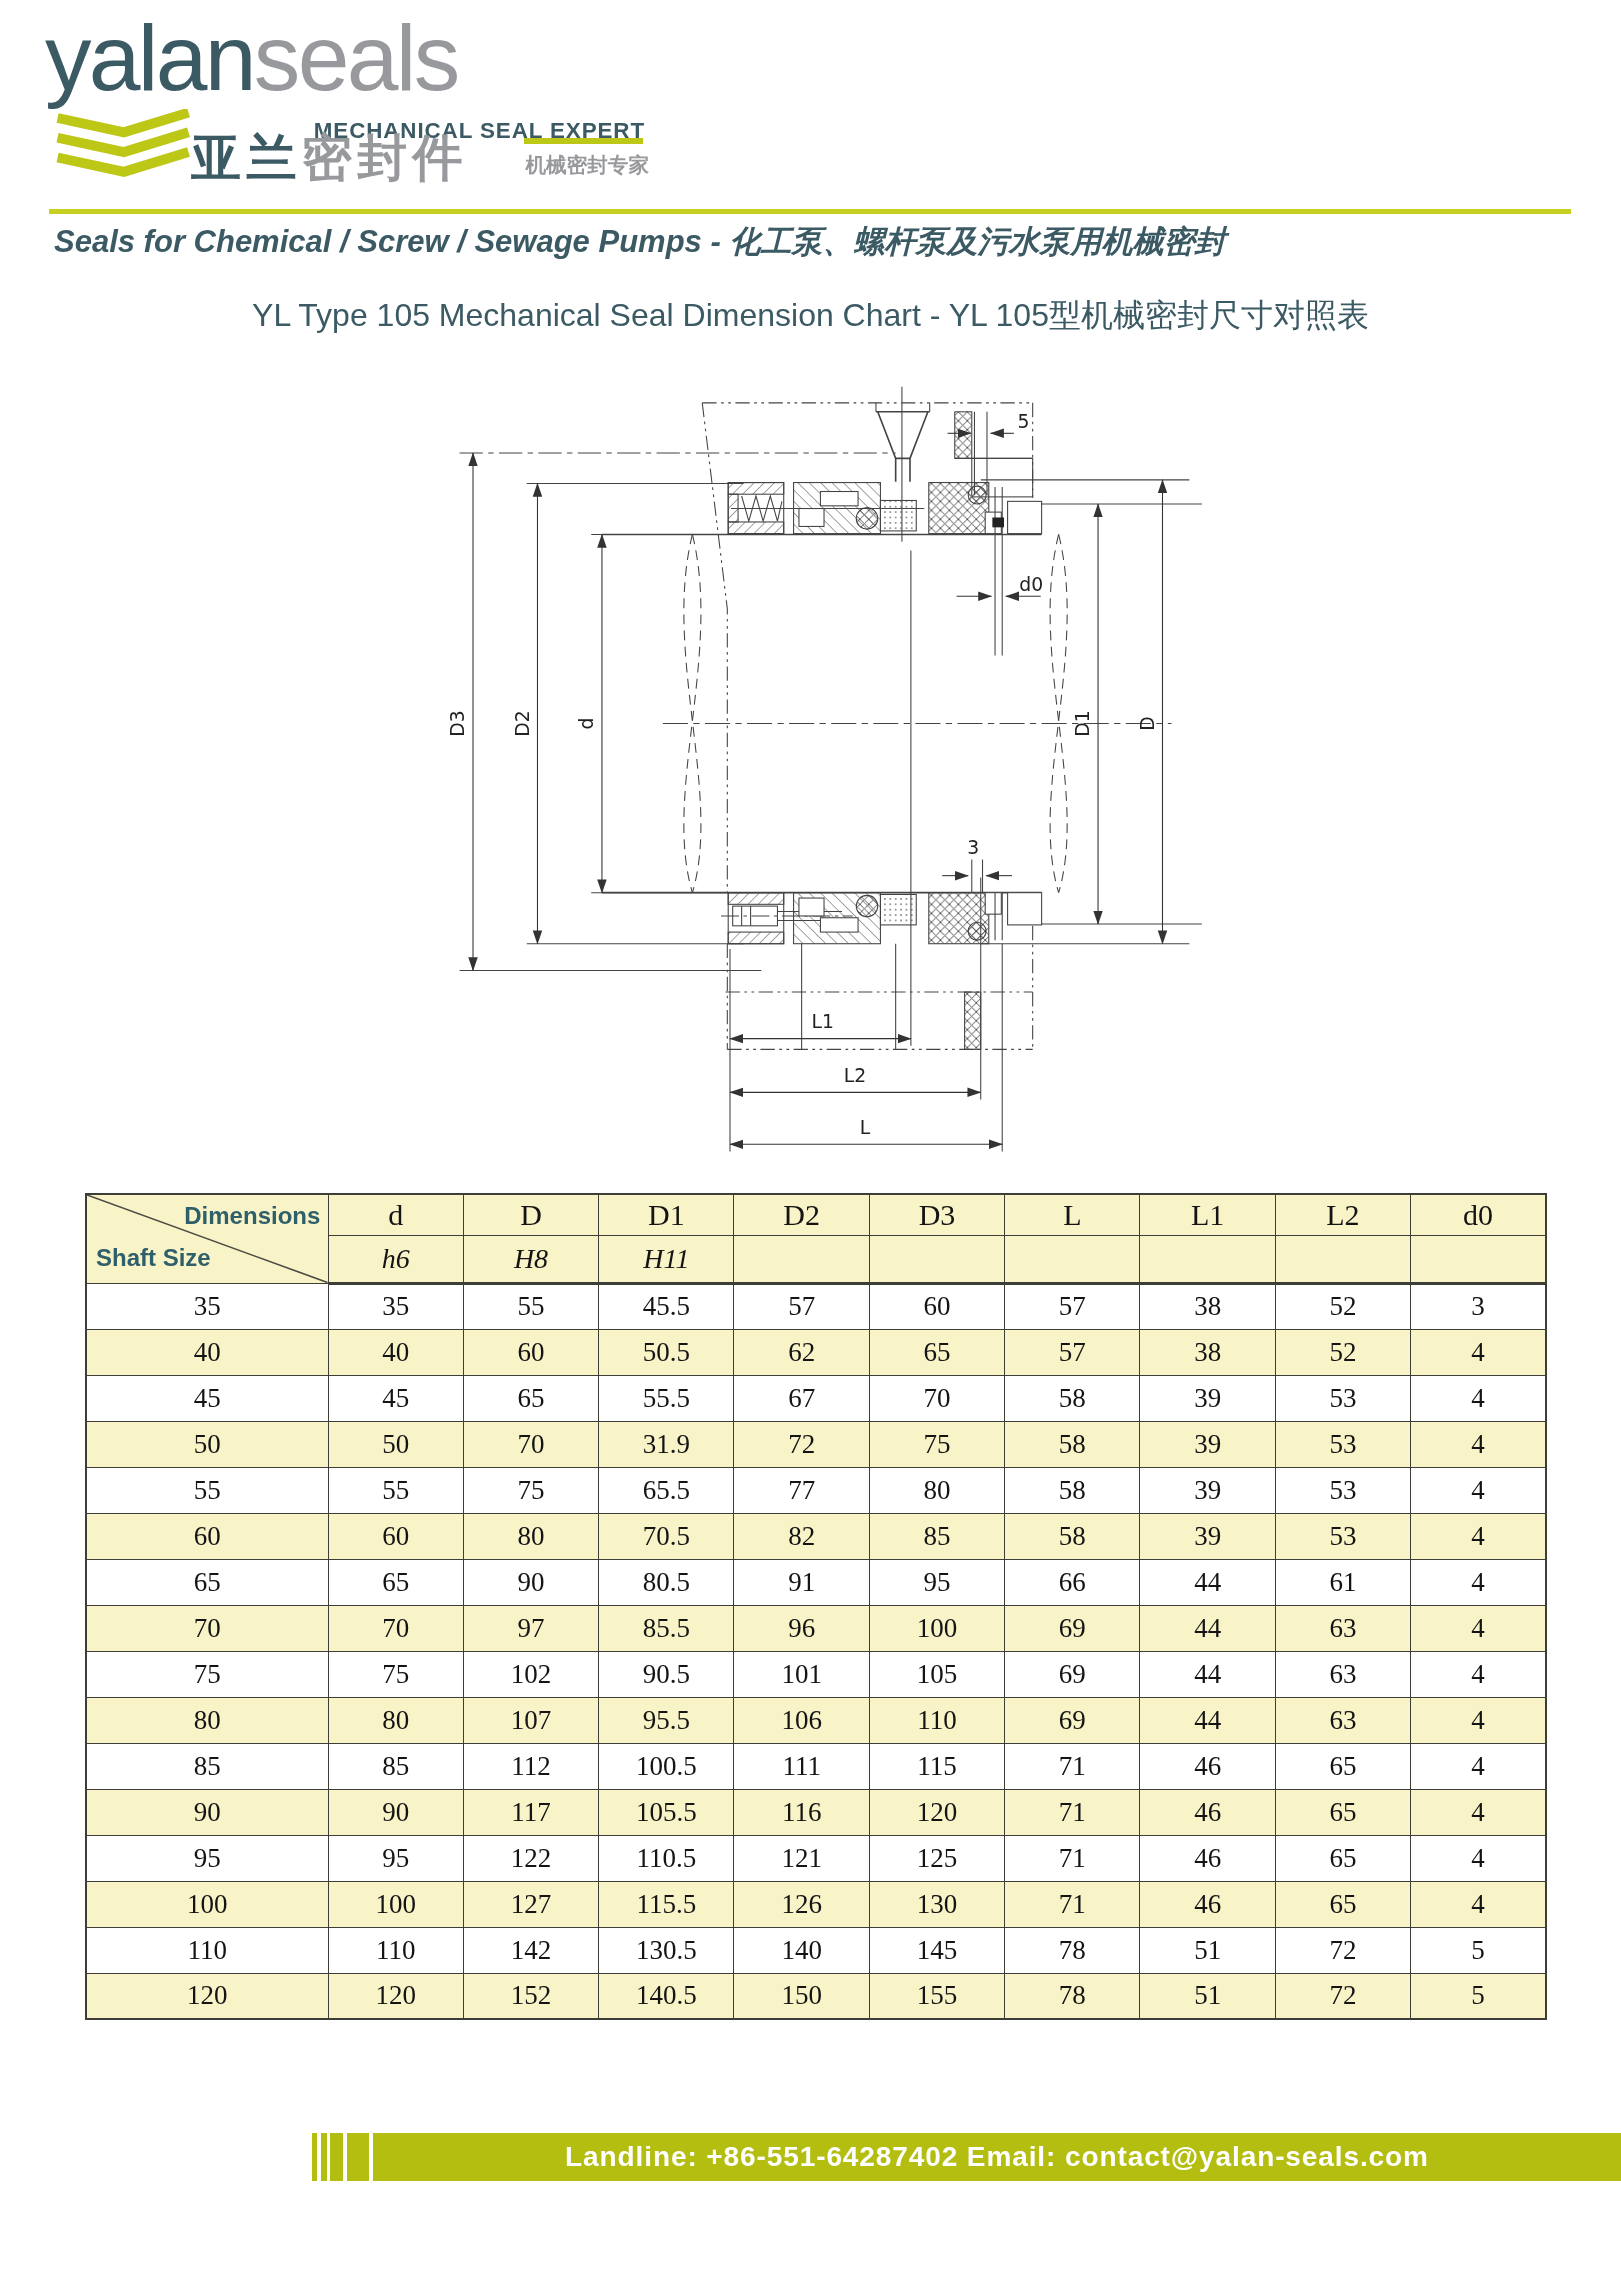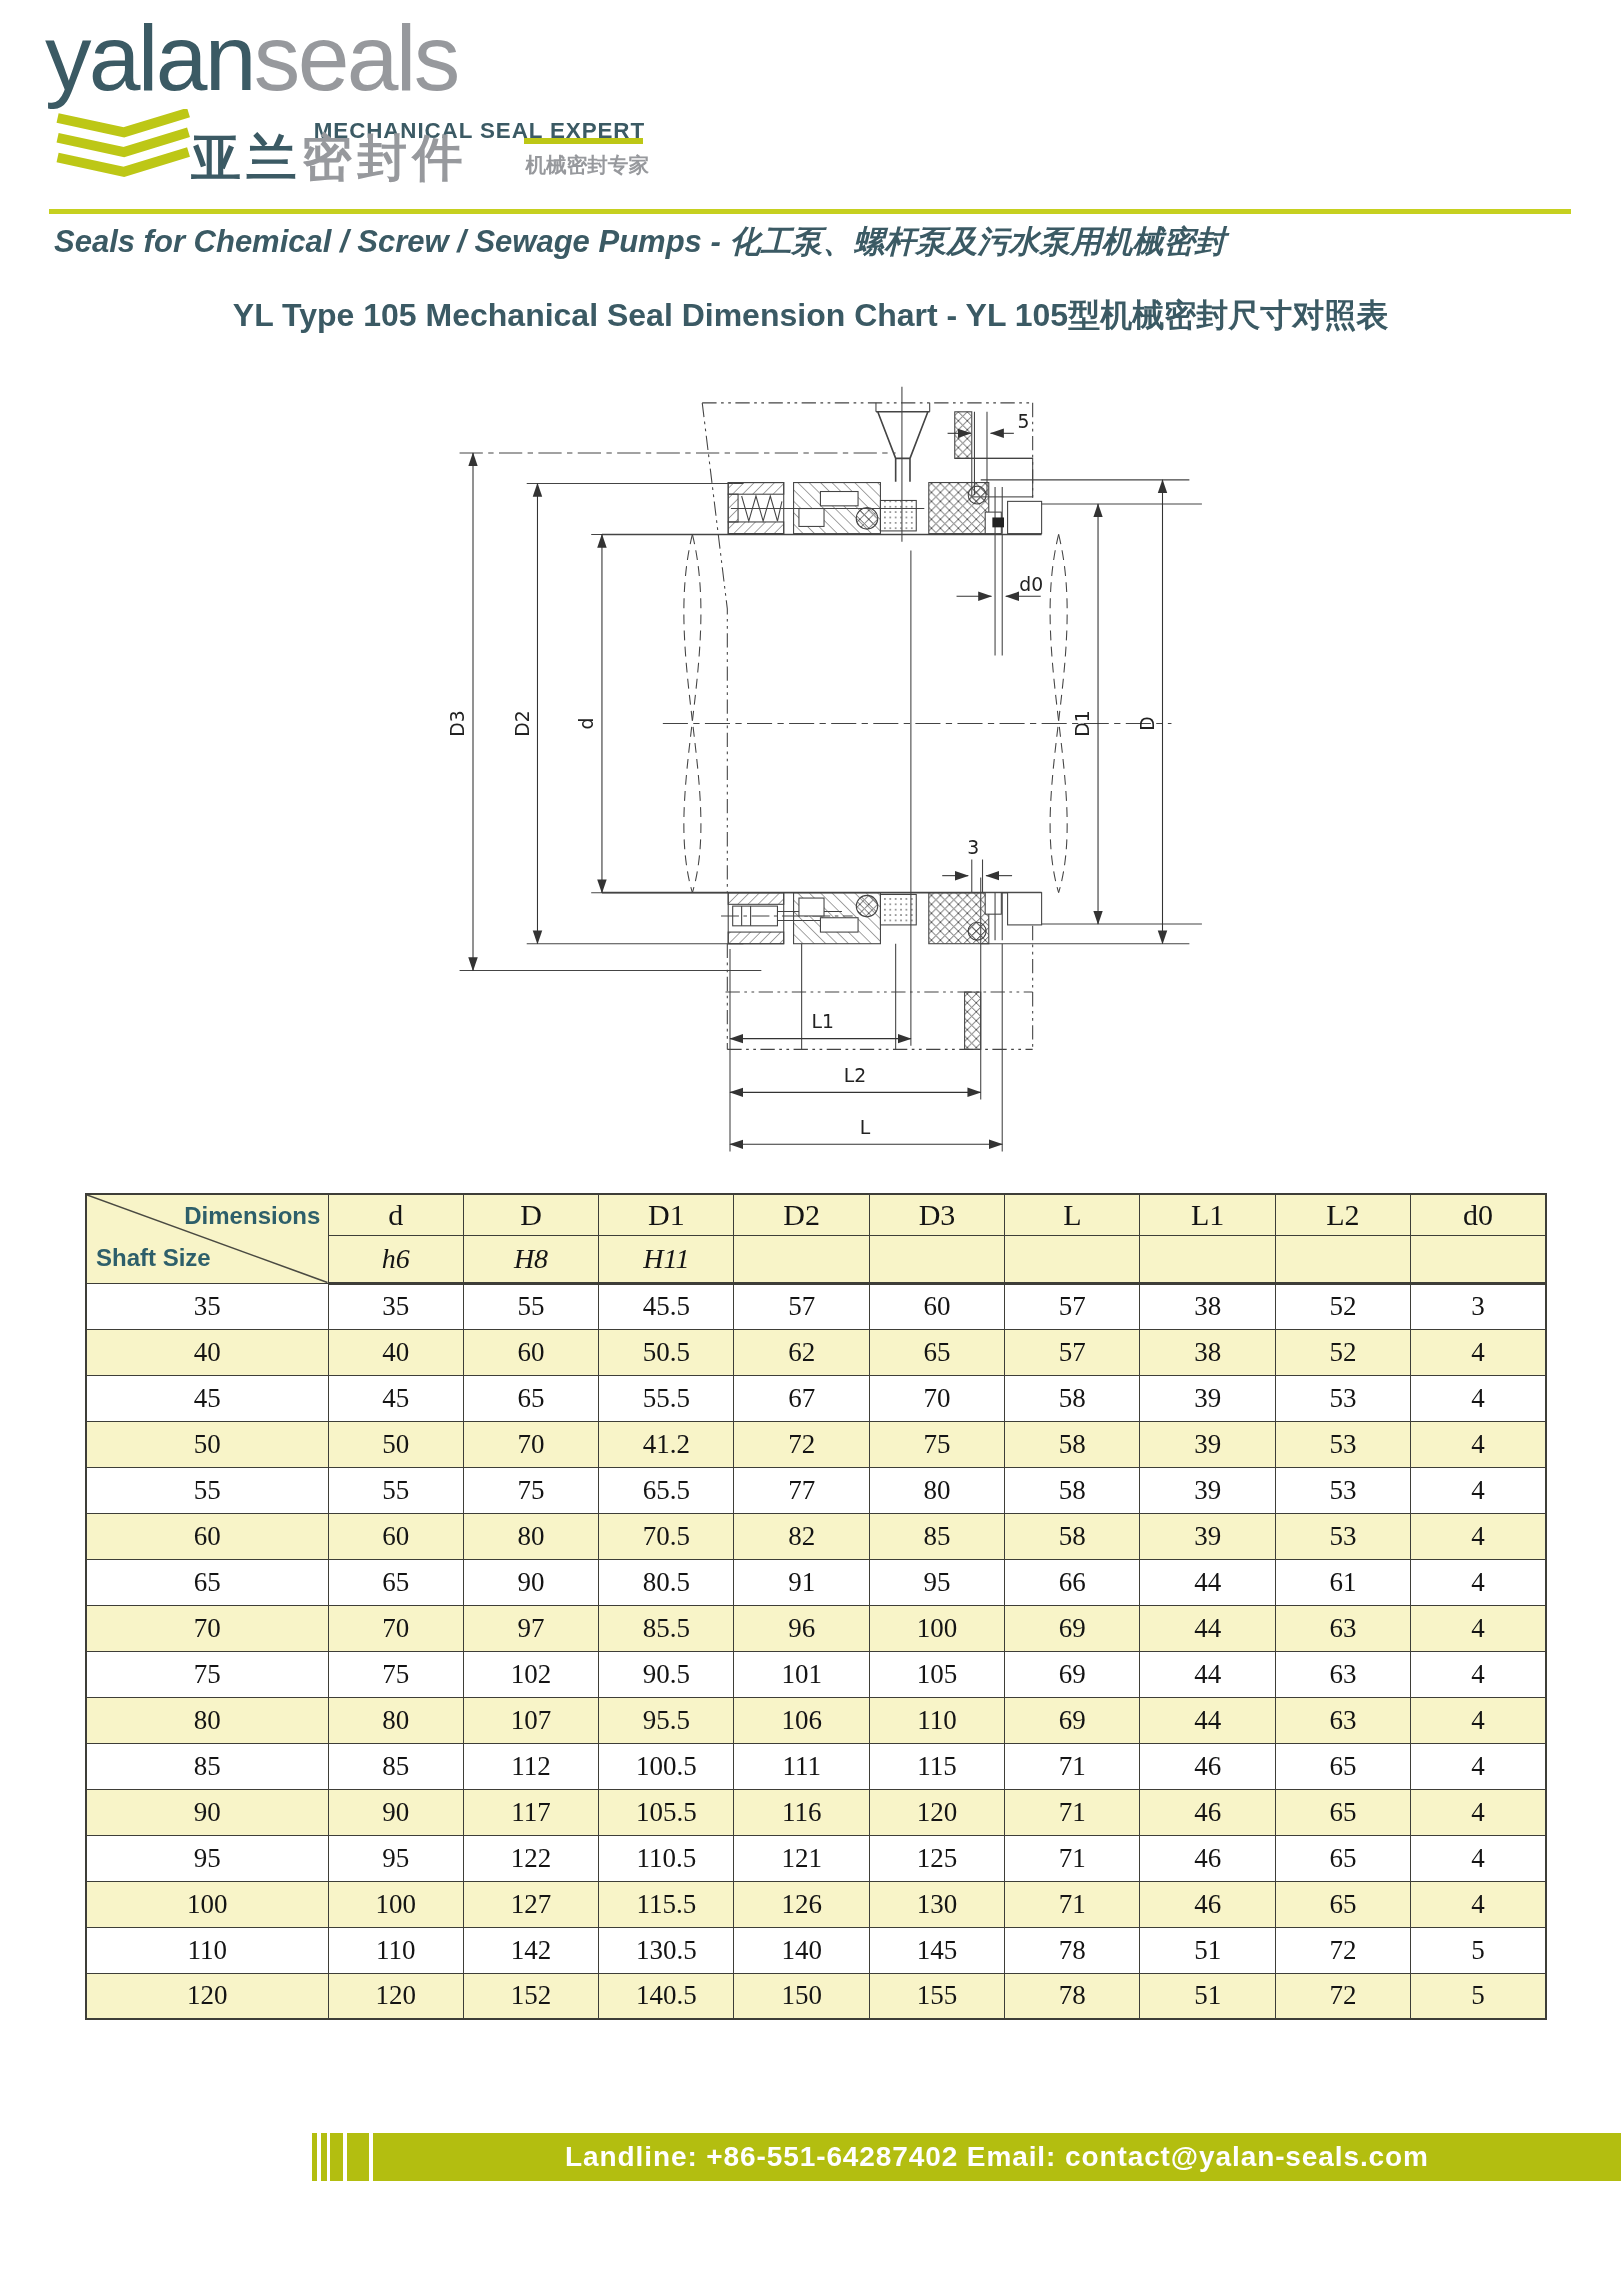--- a/index.html
+++ b/index.html
@@ -21,21 +21,21 @@
   .logo-cn .cnd{color:var(--teal);}
   .logo-cn .cng{color:var(--gray);margin-top:48px;}
   .logo-cn-sub{position:absolute;left:524px;top:138px;width:125px;}
   .logo-cn-sub .gline{width:119px;height:6.3px;background:var(--green);margin-bottom:6.3px;}
   .logo-cn-sub .cns{color:var(--gray);font-size:20.6px;font-weight:bold;white-space:nowrap;letter-spacing:0px;text-align:right;}
   .rule{position:absolute;left:49px;top:209px;width:1522px;height:5.4px;background:var(--rule-green);}
   .tagline{position:absolute;left:54px;top:221px;font-size:31px;font-weight:bold;font-style:italic;
     color:var(--teal);white-space:nowrap;}
   
   .page-title{position:absolute;left:0;top:294px;width:1621px;text-align:center;
-    color:var(--teal);font-size:32px;font-weight:bold;}
+    color:var(--teal);font-size:32px;font-weight:normal;}
   
   .diagram{position:absolute;left:394px;top:376px;}
   .diagram text{font-family:"DejaVu Sans",sans-serif;font-size:21px;fill:#222;}
   
   .dim-table{position:absolute;left:85px;top:1193px;width:1462px;border-collapse:collapse;
     table-layout:fixed;font-family:"Liberation Serif",serif;color:#141414;
     border:2.7px solid var(--ink);}
   .dim-table col.c0{width:242px;}
   .dim-table th,.dim-table td{border:1.5px solid var(--ink);text-align:center;padding:0;}
   .dim-table thead tr:first-child{height:41px;}
@@ -308,21 +308,21 @@
         <td>70</td>
         <td>58</td>
         <td>39</td>
         <td>53</td>
         <td>4</td>
       </tr>
       <tr>
         <td>50</td>
         <td>50</td>
         <td>70</td>
-        <td>41.2</td>
+        <td>31.9</td>
         <td>72</td>
         <td>75</td>
         <td>58</td>
         <td>39</td>
         <td>53</td>
         <td>4</td>
       </tr>
       <tr>
         <td>55</td>
         <td>55</td>

